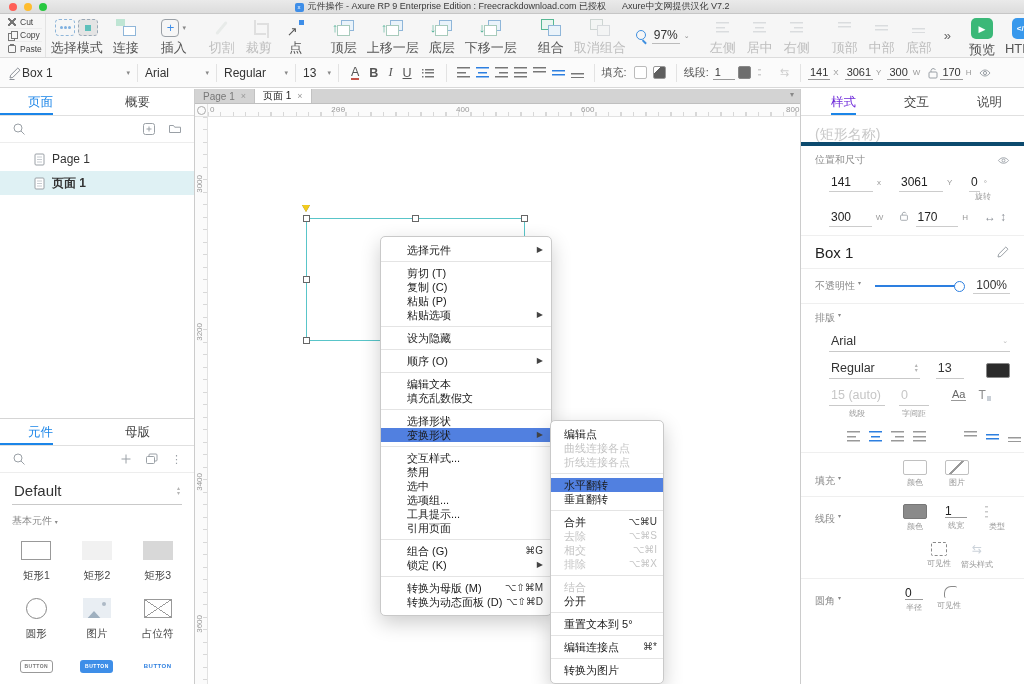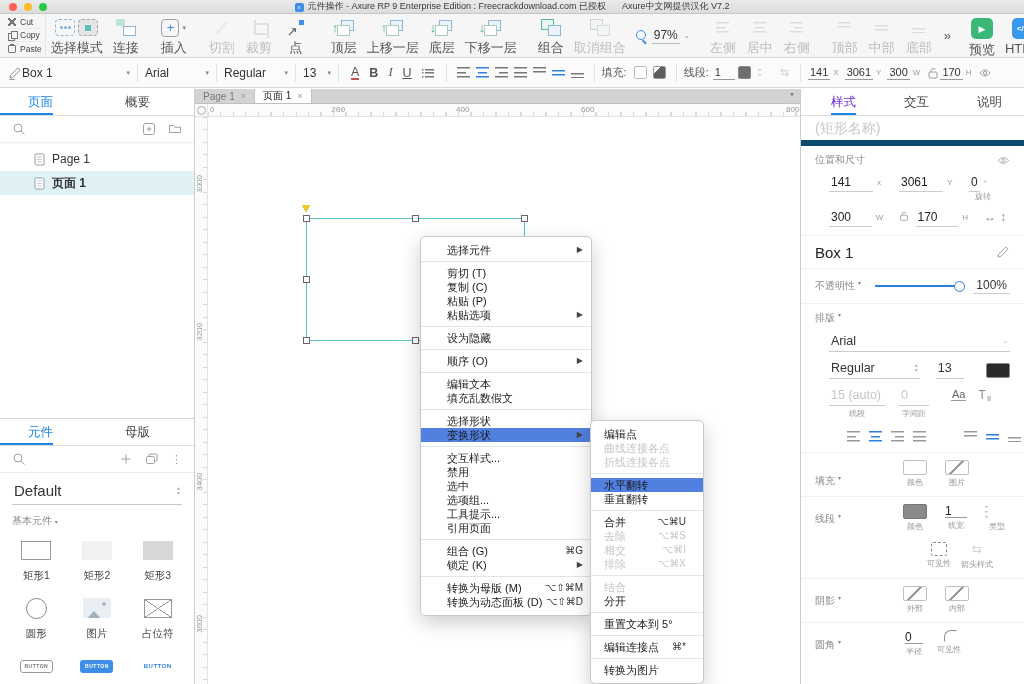--- a/index.html
+++ b/index.html
@@ -164,40 +164,40 @@
   .ruler-corner { position:absolute; top:15px; left:0; width:13px; height:13px; background:#FBFBFB; border-right:1px solid #E2E2E2; border-bottom:1px solid #E2E2E2; }
   .ruler-corner::after { content:""; position:absolute; left:2px; top:2px; width:7px; height:7px; border:1px solid #AAA; border-radius:50%; }
   .shape-sel { position:absolute; left:111px; top:129px; width:219px; height:123px; border:1px solid #59C5C9; }
   .hdl { position:absolute; width:7px; height:7px; background:#fff; border:1px solid #666; }
   .hdl.tl{left:-4px;top:-4px}.hdl.tm{left:calc(50% - 4px);top:-4px}.hdl.tr{right:-4px;top:-4px}
   .hdl.ml{left:-4px;top:calc(50% - 4px)}.hdl.mr{right:-4px;top:calc(50% - 4px)}
   .hdl.bl{left:-4px;bottom:-4px}.hdl.bm{left:calc(50% - 4px);bottom:-4px}.hdl.br{right:-4px;bottom:-4px}
   .rot-marker { position:absolute; left:-5px; top:-14px; width:0; height:0; border:4px solid transparent; border-top:7px solid #F2CB1D; filter:drop-shadow(0 0 .5px #666); }
 
   
-  .menu { position:absolute; background:#fff; border:1px solid #C9C9C9; border-radius:5px; box-shadow:0 7px 20px rgba(0,0,0,.2); padding:6px 0; z-index:50; font-size:11px;margin-left:40px; }
+  .menu { position:absolute; background:#fff; border:1px solid #C9C9C9; border-radius:5px; box-shadow:0 7px 20px rgba(0,0,0,.2); padding:6px 0; z-index:50; font-size:11px; }
   #ctx { left:380px; top:236px; width:172px; }
   #sub { left:550px; top:420px; width:114px; }
   .mi { height:14px; line-height:14px; display:flex; align-items:center; padding:0 8px 0 26px; color:#1a1a1a; white-space:nowrap; overflow:hidden; }
-  #sub .mi { padding:0 17px 0 13px; }
+  #sub .mi { padding:0 6px 0 13px; }
   .mi-short { margin-left:auto; color:#333; font-size:10px; }
   .mi-arrow { margin-left:auto; display:none; font-size:8px; color:#444; }
   .mi.has-submenu .mi-arrow { display:block; }
   .mi.disabled { color:#C4C4C4; }
   .mi.disabled .mi-short { color:#C4C4C4; }
   .mi.active { background:#5180E0; }
   .mi.separator { height:1px; background:#E4E4E4; margin:4px 0; padding:0; }
 
   
   .rightpanel { width:224px; border-left:1px solid #CCC; background:#fff; display:flex; flex-direction:column; font-size:11px; overflow:hidden; }
   .rp-tabs { height:27px; flex:none; display:flex; align-items:center; justify-content:space-between; padding:0 22px 0 30px; border-bottom:1px solid #E0E0E0; }
   .rp-tab { font-size:12.5px; color:#444; position:relative; height:100%; display:flex; align-items:center; }
   .rp-tab.active { color:#6d28d9; }
   .rp-tab.active::after { content:""; position:absolute; left:0; right:0; bottom:0; height:2px; background:#1B85E8; }
-  .rp-name { height:30px; flex:none; border-bottom:6px solid #0c4a6e; display:flex; align-items:center; padding:0 14px; }
+  .rp-name { height:30px; flex:none; border-bottom:4px solid #0c4a6e; display:flex; align-items:flex-end; padding:0 14px; }
   .rp-name input { border:none; outline:none; font-size:14px; color:#333; width:100%; font-family:inherit; }
   .rp-name input::placeholder { color:#C8C8C8; }
   .rp-sec { padding:7px 14px 8px; border-bottom:1px solid #EFEFEF; }
   .sec-head { display:flex; font-size:10px; color:#8A8A8A; }
   .sec-head .caret { font-size:6px; margin-left:3px; }
   .sec-head .right { margin-left:auto; }
   .posgrid { padding:8px 0 0 14px; }
   .posrow { display:flex; align-items:flex-start; margin-bottom:8px; }
   .pval { border-bottom:1px solid #CCC; font-size:12px; color:#222; width:44px; padding:0 2px 2px; }
   .pval.small { width:28px; }
@@ -863,36 +863,20 @@
         <span class="swl" style="margin-left:112px">
           <span class="sw2 dotted"></span>
           <span class="sublabel">可见性</span>
         </span>
         <span class="swl" style="margin-left:10px">
           <span class="sw2 arrow2">⇆</span>
           <span class="sublabel">箭头样式</span>
         </span>
       </div>
     </div>
-    <div class="rp-sec">
-      <div style="display:flex;align-items:flex-start">
-        <span class="sec-head" style="margin-top:8px">
-            <span>阴影</span>
-            <span class="caret">▾</span>
-          </span>
-        <span class="swl" style="margin-left:62px">
-          <span class="sw2 diag"></span>
-          <span class="sublabel">外部</span>
-        </span>
-        <span class="swl">
-          <span class="sw2 diag"></span>
-          <span class="sublabel">内部</span>
-        </span>
-      </div>
-    </div>
     <div class="rp-sec" style="border-bottom:none">
       <div style="display:flex;align-items:flex-start">
         <span class="sec-head" style="margin-top:8px">
             <span>圆角</span>
             <span class="caret">▾</span>
           </span>
         <span class="swl" style="margin-left:64px">
           <span class="sw2 num" style="width:18px">0</span>
           <span class="sublabel">半径</span>
         </span>

